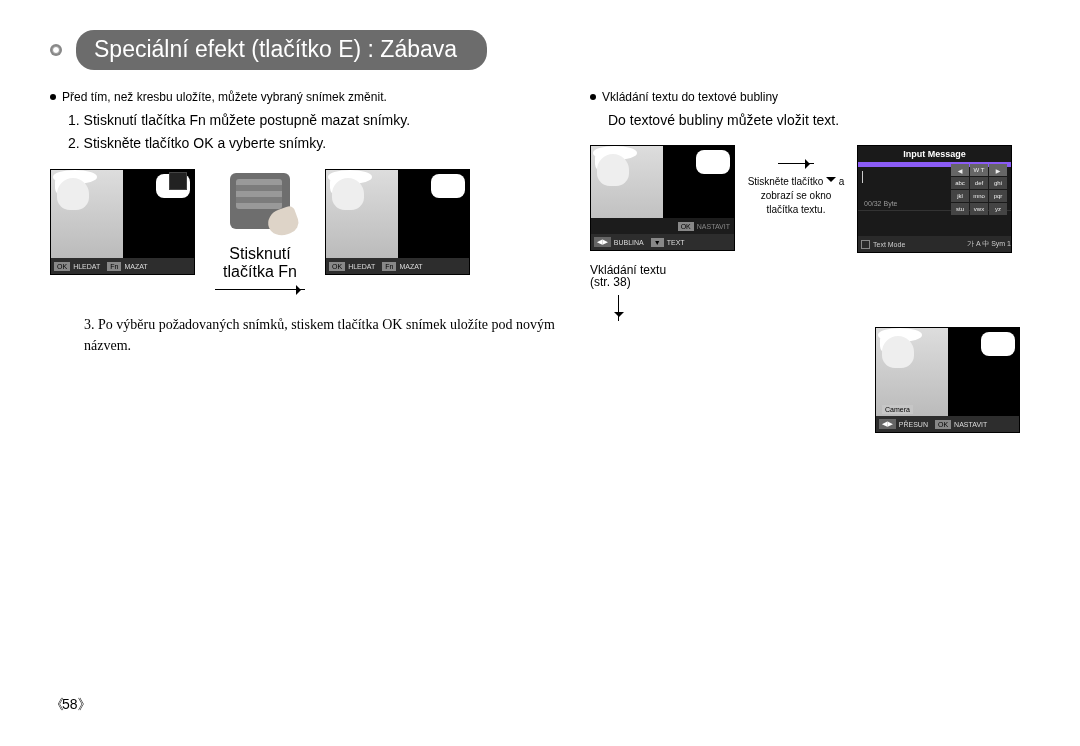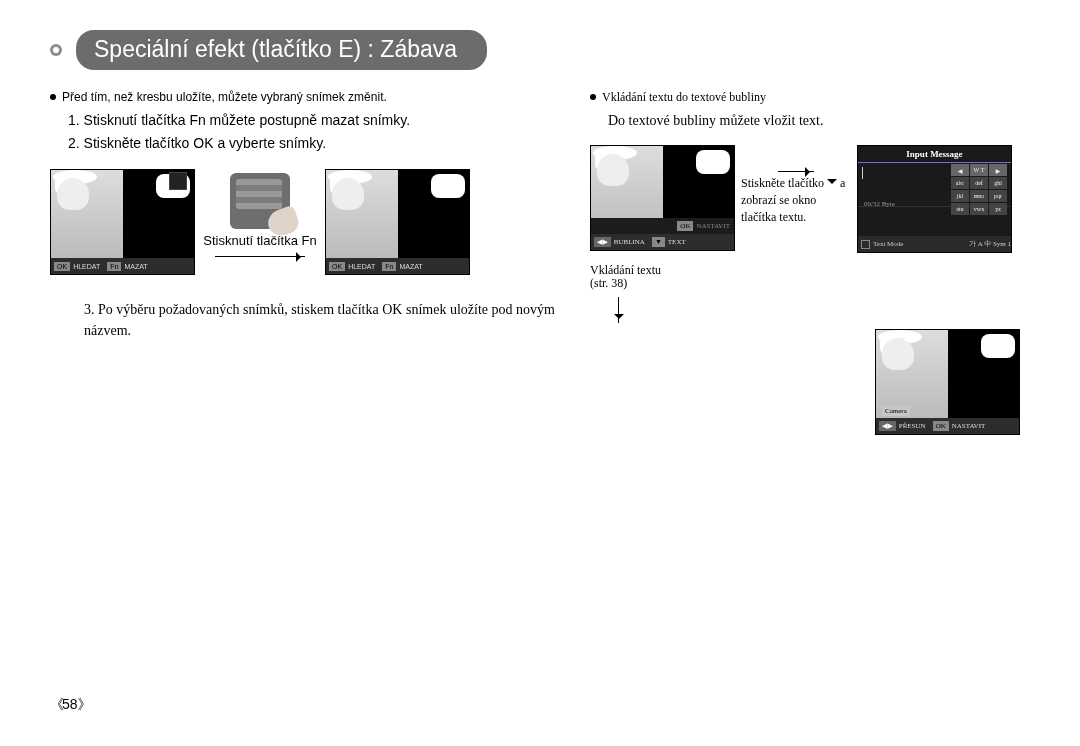--- a/index.html
+++ b/index.html
@@ -40,21 +40,20 @@
   .columns {
     display: flex;
     gap: 20px;
   }
   .col-left {
     width: 510px;
   }
   .col-right {
     flex: 1;
     padding-left: 10px;
-    font-family: Liberation Serif, serif;
   }
   .bullet-row {
     display: flex;
     align-items: flex-start;
     gap: 6px;
     margin-bottom: 4px;
   }
   .bullet-dot {
     width: 6px; height: 6px; background:#000; border-radius:50%;
     margin-top: 6px;
@@ -119,44 +118,44 @@
   }
   .hand-icon::before{
     content:""; position:absolute; left:6px; top:6px; width:46px; height:30px;
     background: repeating-linear-gradient(#888,#888 6px,#666 6px,#666 12px);
     border-radius:3px;
   }
   .hand-icon::after{
     content:""; position:absolute; right:-8px; bottom:-6px; width:30px; height:26px;
     background:#d9cdbf; border-radius:50% 20% 40% 50%; transform:rotate(-20deg);
   }
-  .between-caption { font-size:13px; margin-top:4px; text-align:center;}
+  .between-caption { font-size:16px; margin-top:16px; text-align:center;}
   .arrow-long {
     width: 90px; height: 1px; background:#000; position:relative; margin:8px 0 0 0;
   }
   .arrow-long::after{
     content:""; position:absolute; right:-1px; top:-4px;
     border:5px solid transparent; border-left-color:#000;
   }
   .step3 { margin-top: 24px; margin-left:34px; font-size:14px; line-height:1.5;font-family:Liberation Serif, serif;}
   
   .right-screens {
     display:flex; align-items:flex-start; margin-top:14px; gap:6px;
   }
   .right-text-block {
-    font-size: 12px; line-height:1.4;
+    font-size: 10px; text-align:center; line-height:1.4;
     width: 110px; margin-top: 30px;
   }
   .arrow-r2 { width:36px; height:1px; background:#000; position:relative; margin:12px auto 8px;}
   .arrow-r2::after{ content:""; position:absolute; right:-1px; top:-4px; border:5px solid transparent; border-left-color:#000;}
   .input-panel {
     width: 155px; height: 108px; background:#1a1a1a; border:1px solid #000;
     position: relative; font-size:7px; color:#ccc;
   }
-  .input-panel-title { text-align:center; color:#fff; font-size:9px; padding:3px 0; border-bottom:1px solid #8b5cf6; font-weight:bold;}
+  .input-panel-title { text-align:center; color:#fff; font-size:9px; padding:3px 0; border-bottom:5px solid #8b5cf6; font-weight:bold;}
   .input-cursor-area { height:44px; border-bottom:1px solid #333; padding:4px;}
   .cursor-line { width:1px; height:12px; background:#ccc;}
   .key-grid {
     position:absolute; right:4px; top:18px;
     display:grid; grid-template-columns: repeat(3, 18px); grid-template-rows: repeat(4, 12px); gap:1px;
   }
   .key-grid div { background:#444; font-size:6px; color:#eee; display:flex; align-items:center; justify-content:center;}
   .key-grid .hdr { background:#666; }
   .byte-count { position:absolute; left:6px; top:54px; font-size:7px; color:#999;}
   .input-bot { position:absolute; bottom:0; left:0; right:0; height:16px; background:#2a2a2a; display:flex; align-items:center; font-size:7px; color:#ccc;}

